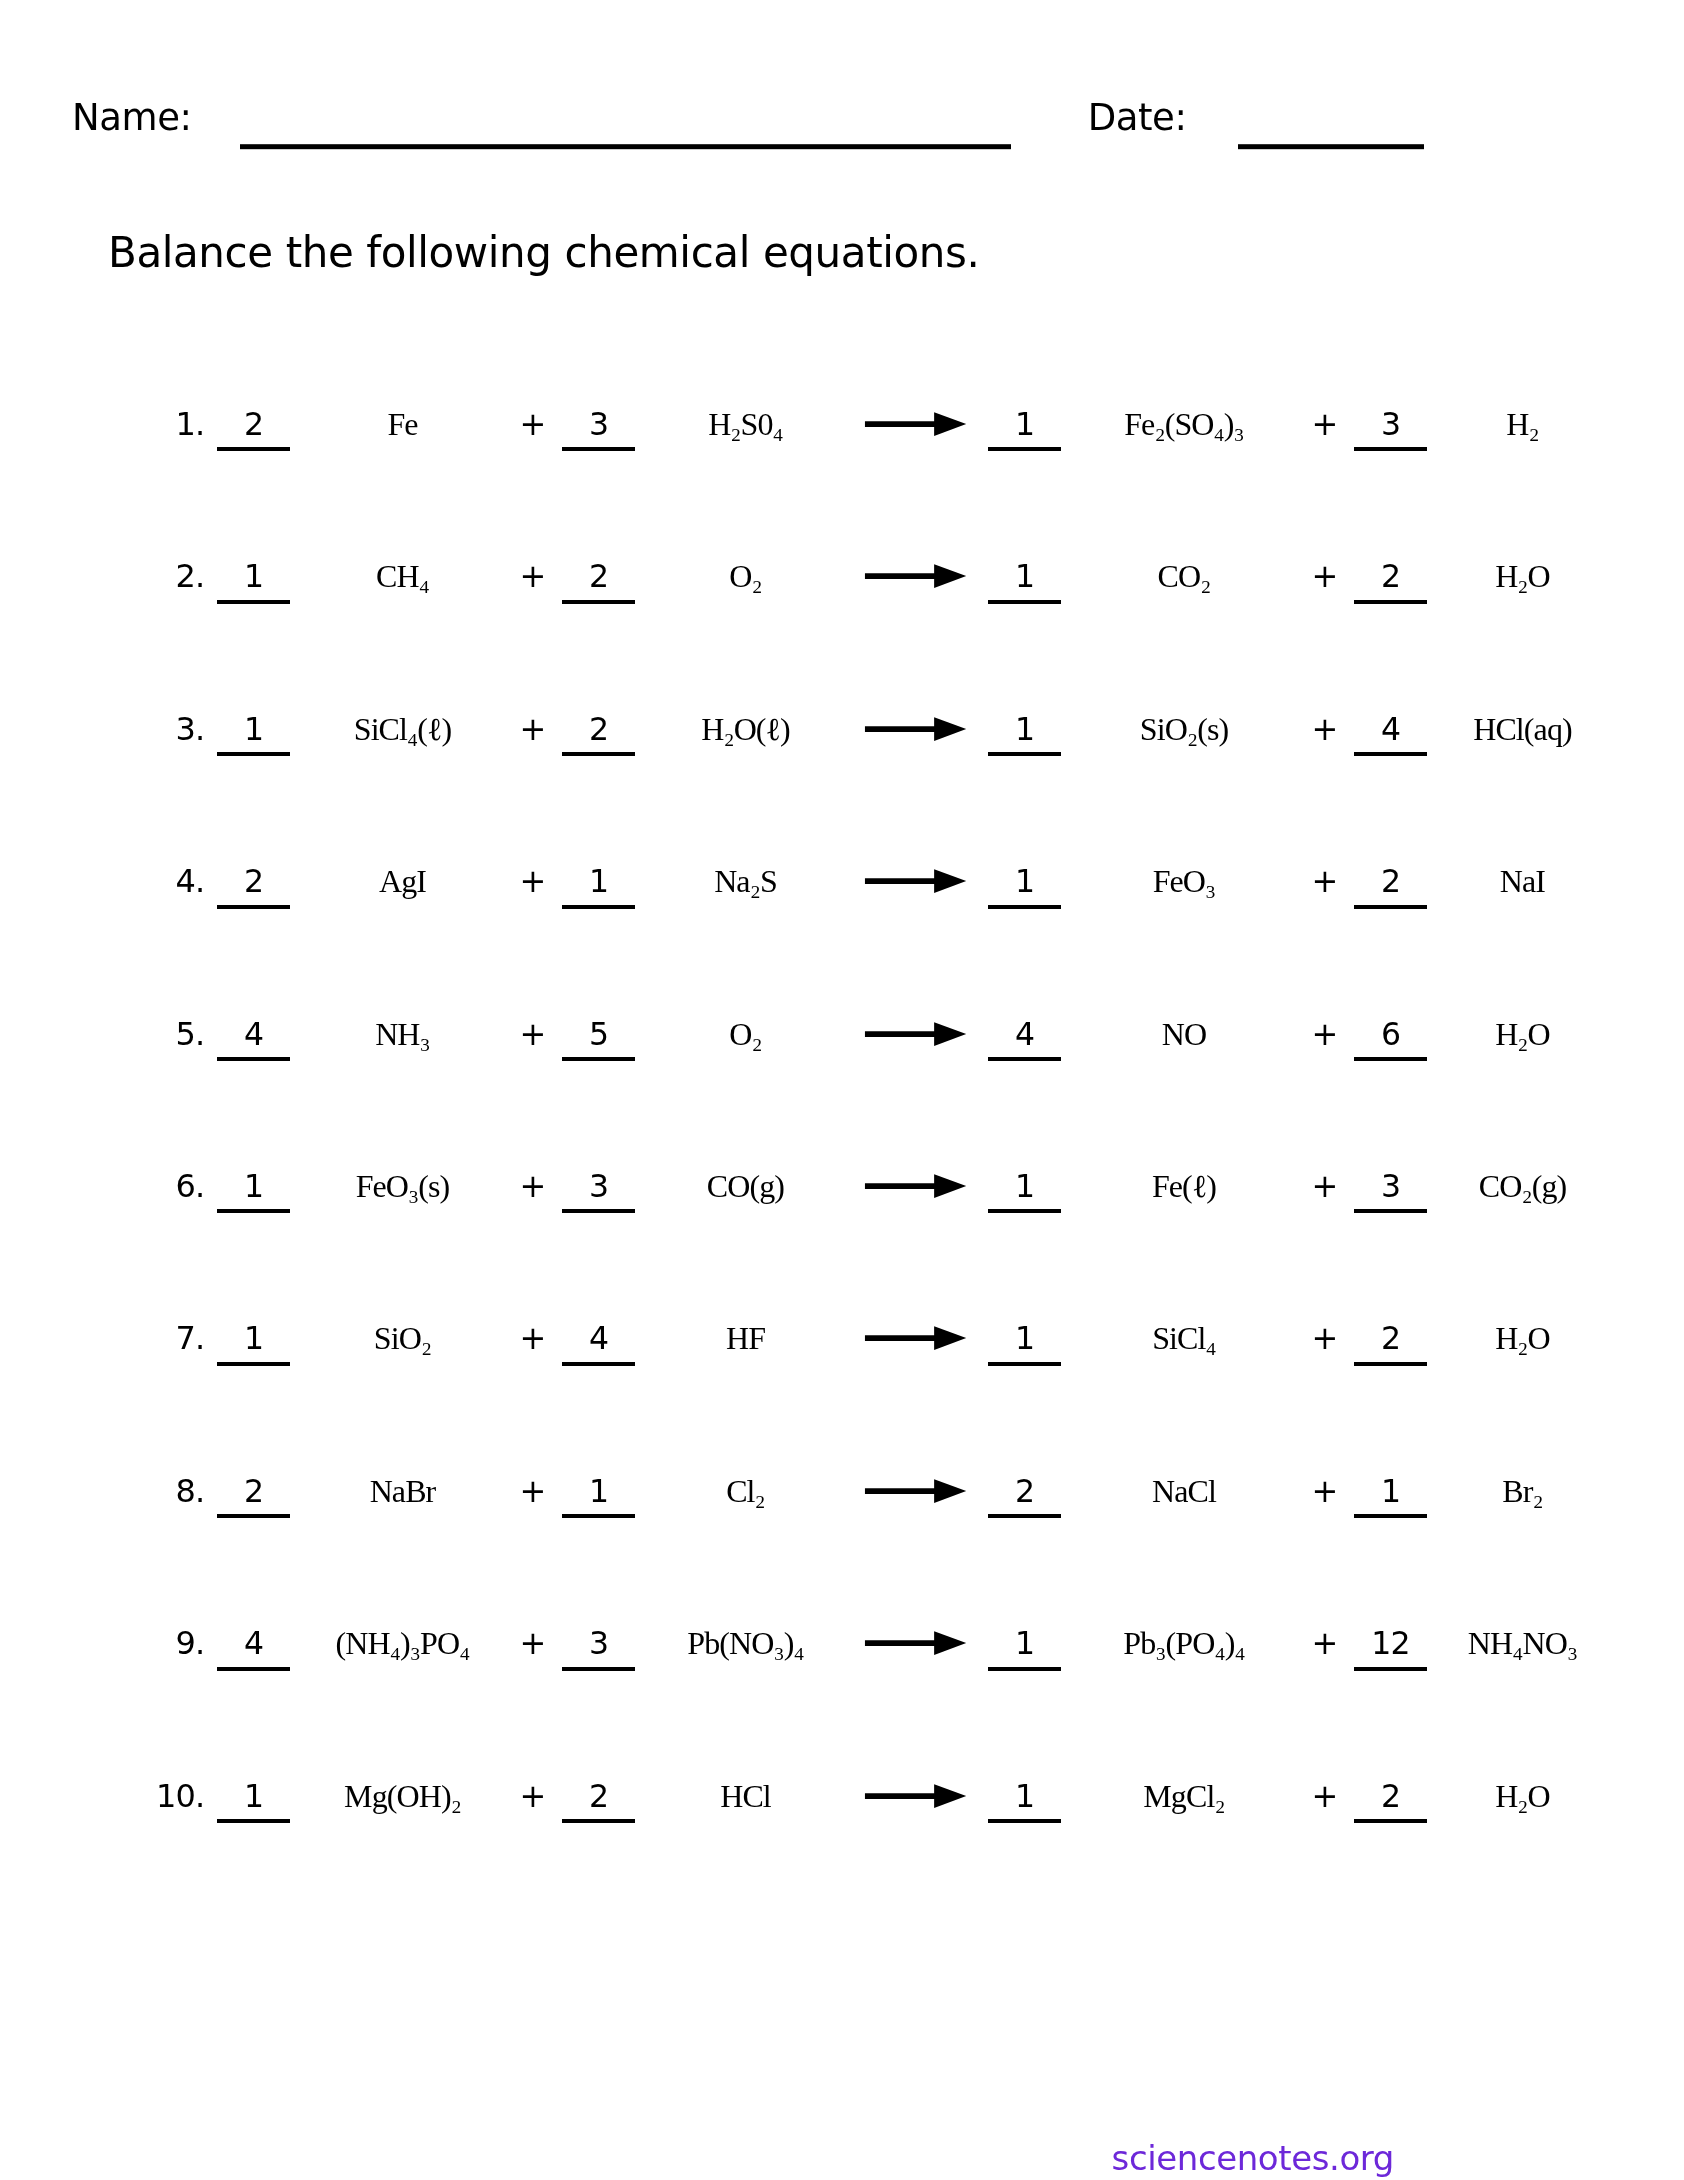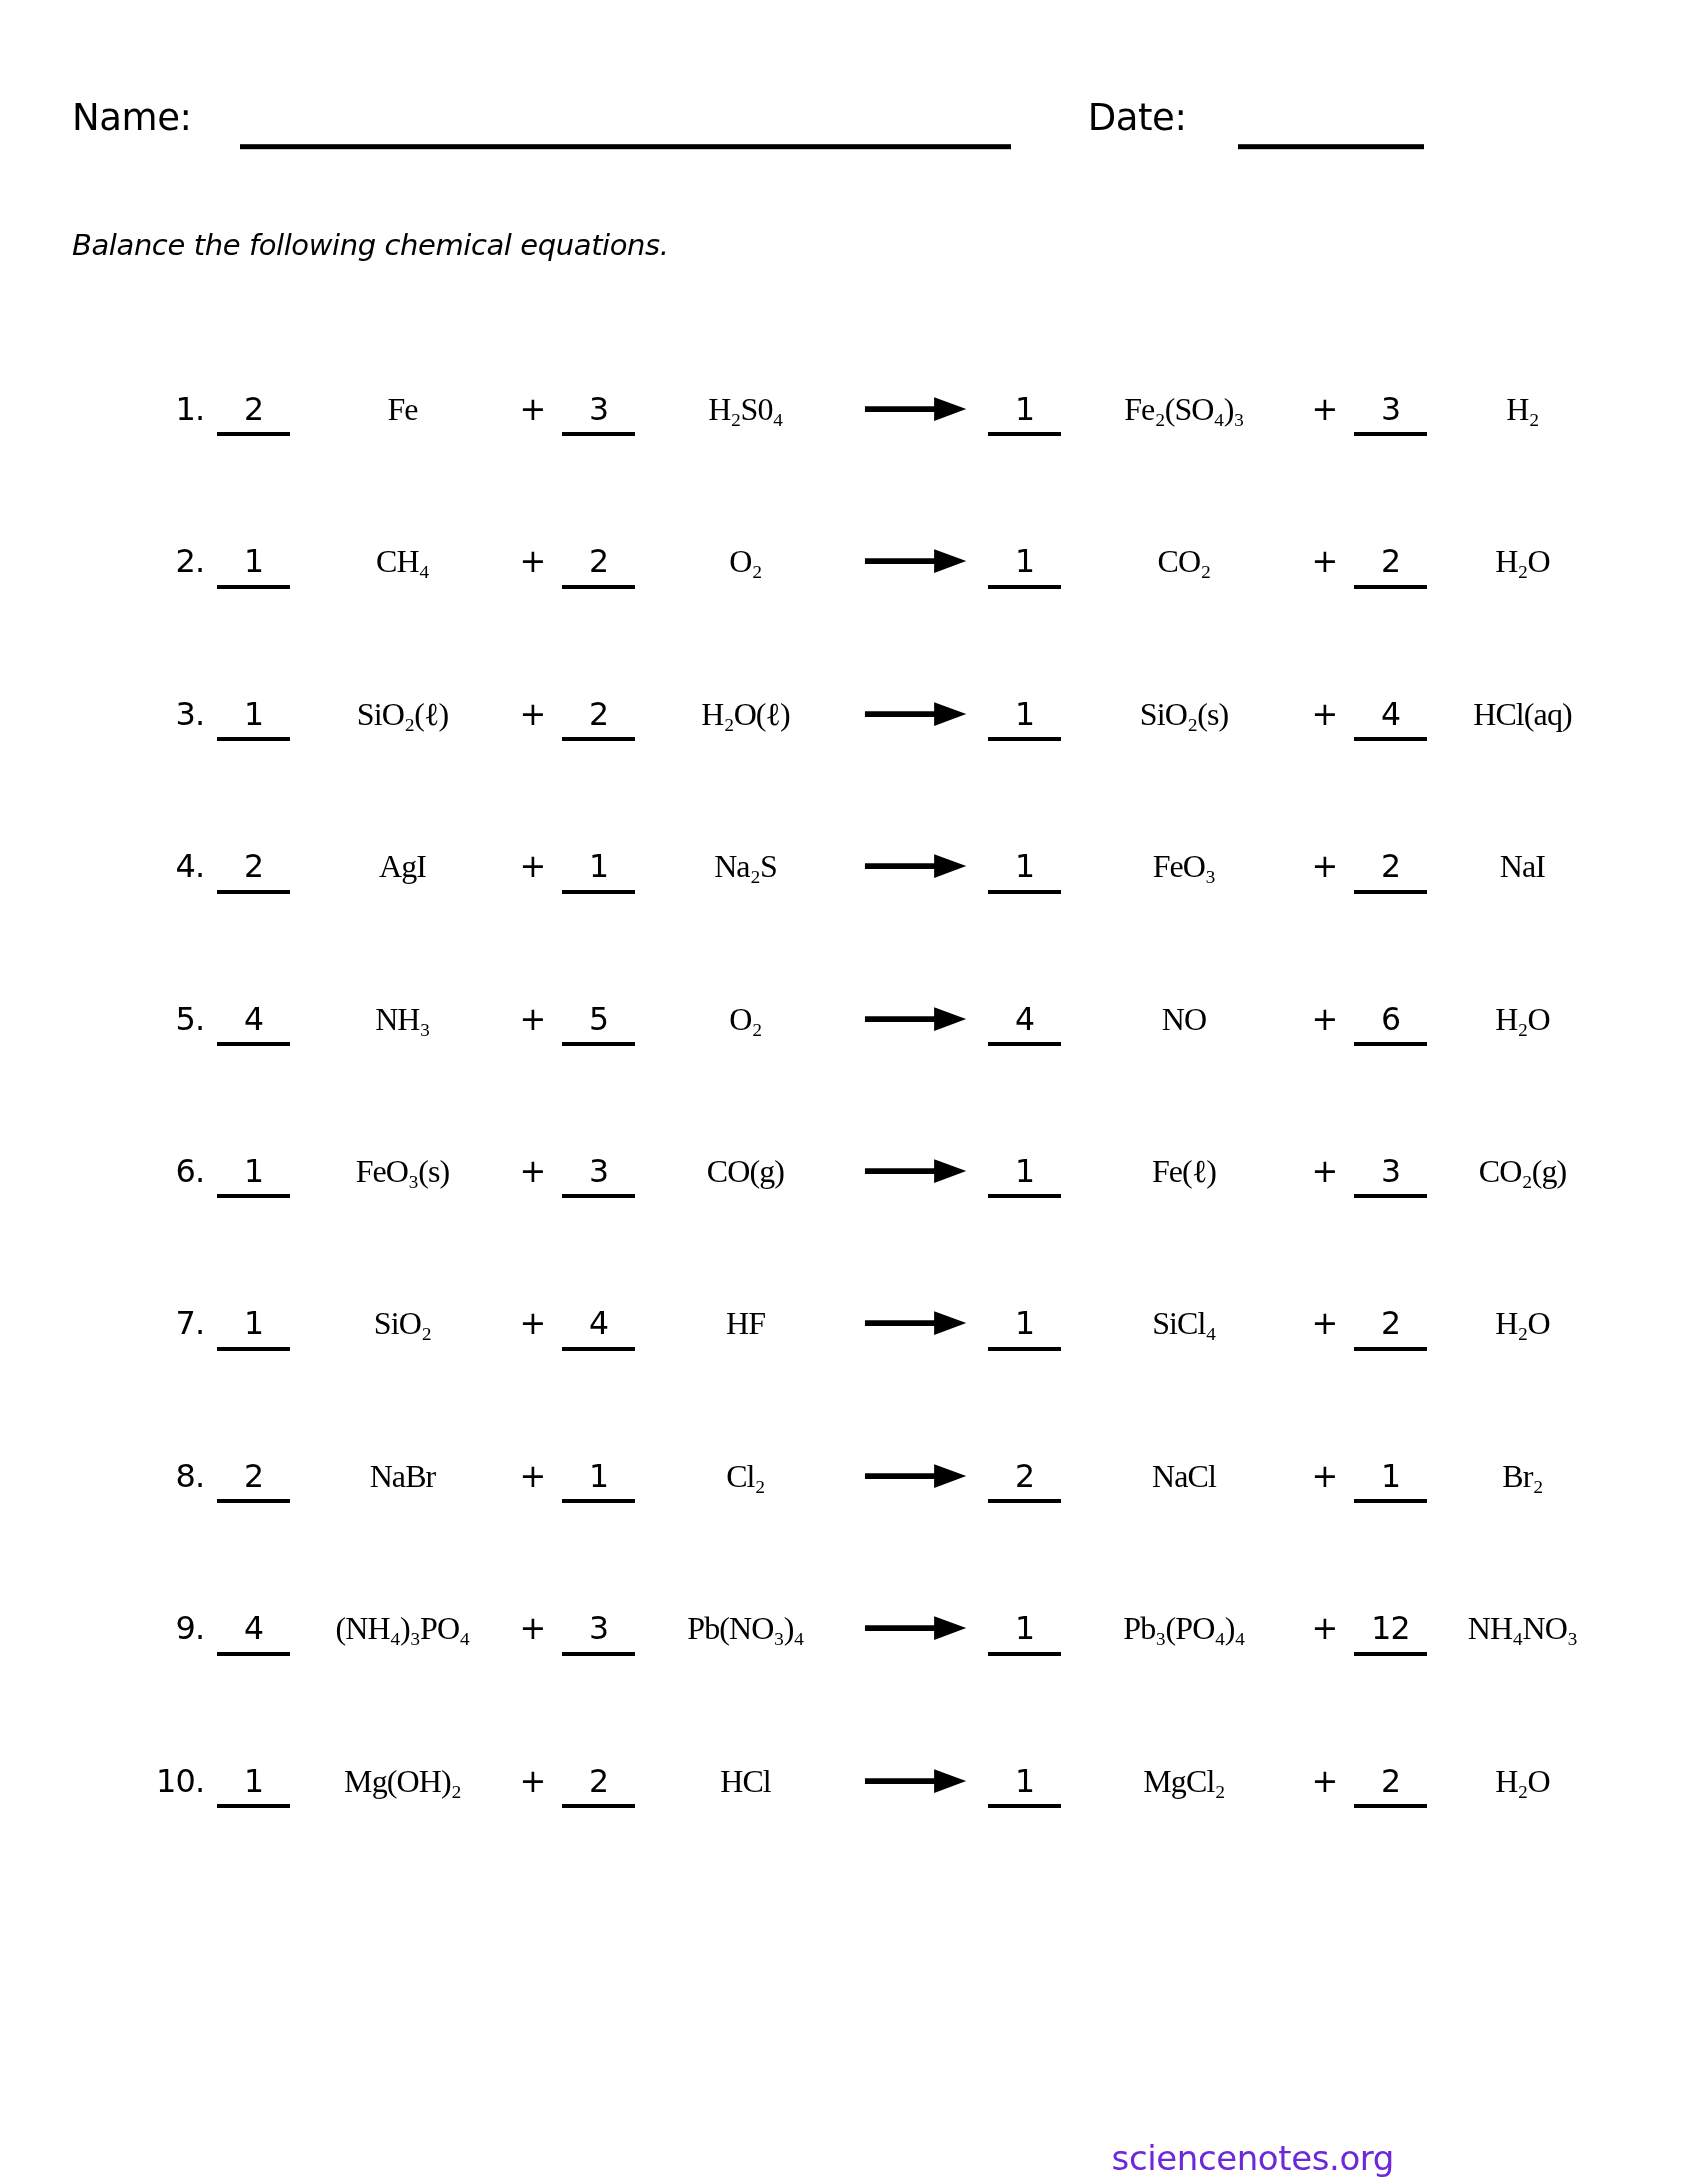--- a/index.html
+++ b/index.html
@@ -32,24 +32,23 @@
   
   .title {
     margin-top: 48px;
     text-align: center;
     font-size: 39px; font-weight: 700;
     letter-spacing: -0.4px;
   }
 
   
   .instruction {
-    margin: 89px 0 0 72px;
-    font-size: 29px;
+    margin: 89px 0 0 108px;
+    font-size: 42px;
     letter-spacing: -0.4px;
-    font-style: italic;
   }
 
   
   .equations { margin: 128px 0 0 143px; }
   .eq-row {
     display: flex;
     align-items: baseline;
     font-size: 32px;
     letter-spacing: -0.9px;
     line-height: 39px;
@@ -169,21 +168,21 @@
         </span>
     <span class="col-sp sp4">H₂O</span>
   </div>
 
   <div class="eq-row">
     <span class="col-num">3.</span>
 
     <span class="col-blank">
           <span class="blank">1</span>
         </span>
-    <span class="col-sp sp1">SiO₂(ℓ)</span>
+    <span class="col-sp sp1">SiCl₄(ℓ)</span>
 
     <span class="col-plus">+</span>
 
     <span class="col-blank">
           <span class="blank">2</span>
         </span>
     <span class="col-sp sp2">H₂O(ℓ)</span>
 
     <span class="col-arrow">
       <svg width="106" height="27" viewBox="0 0 125 32" xmlns="http://www.w3.org/2000/svg">

